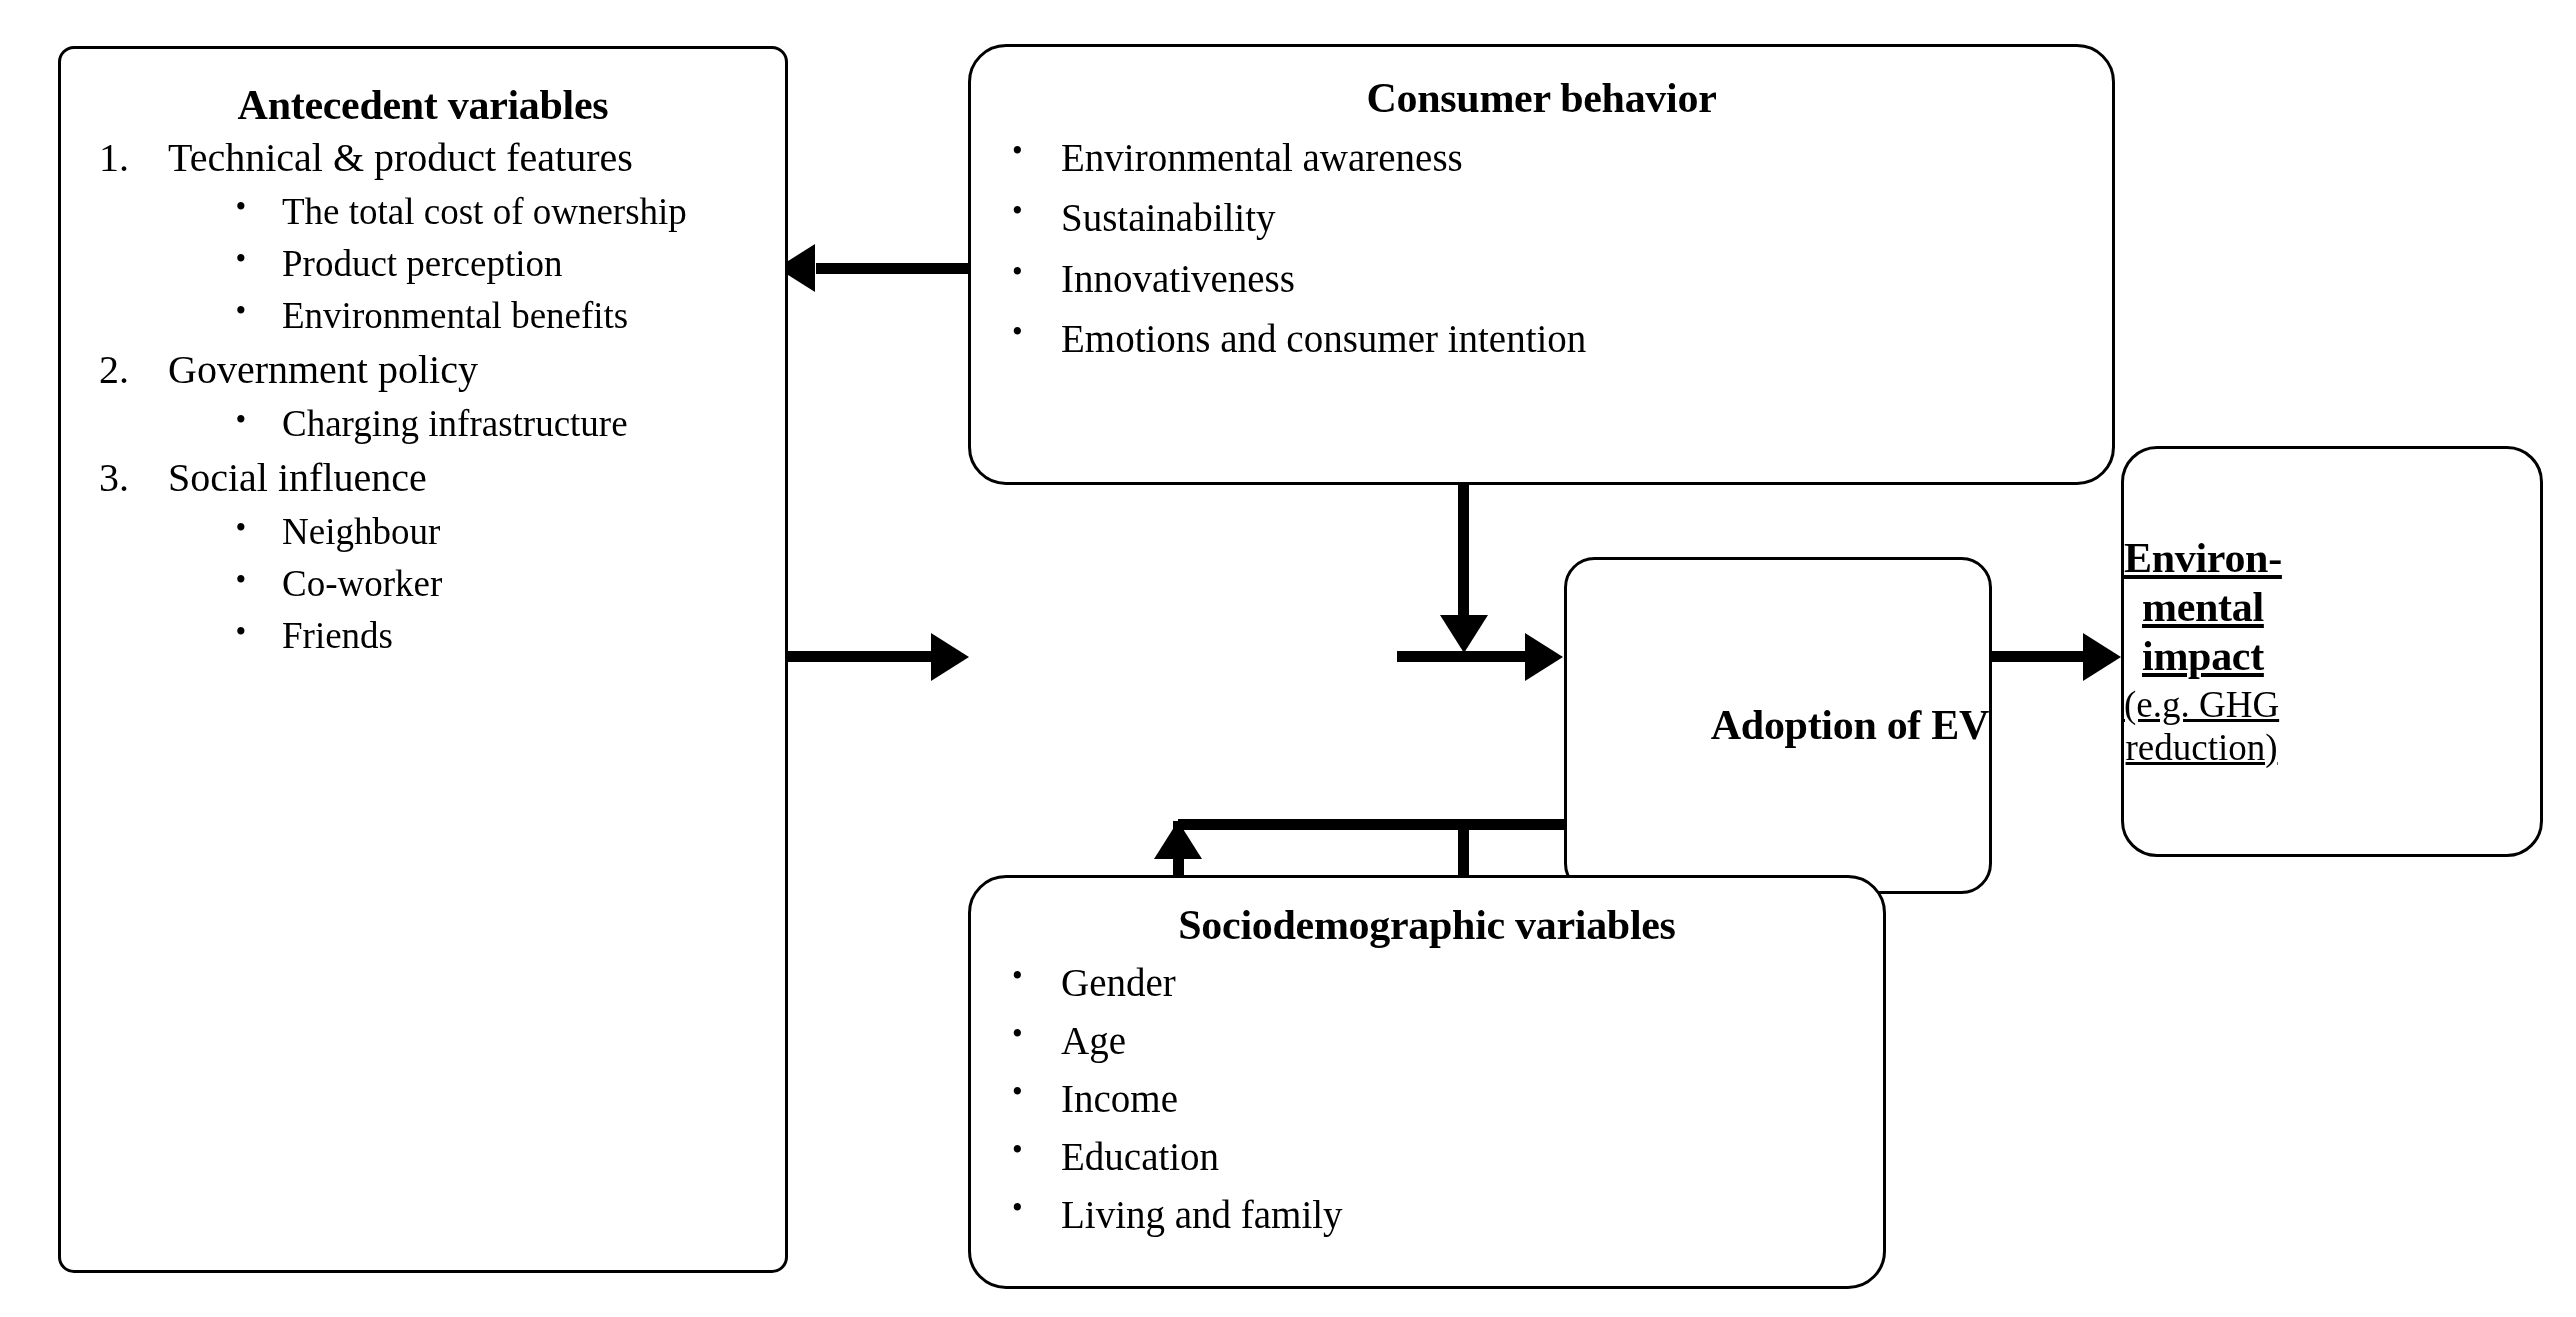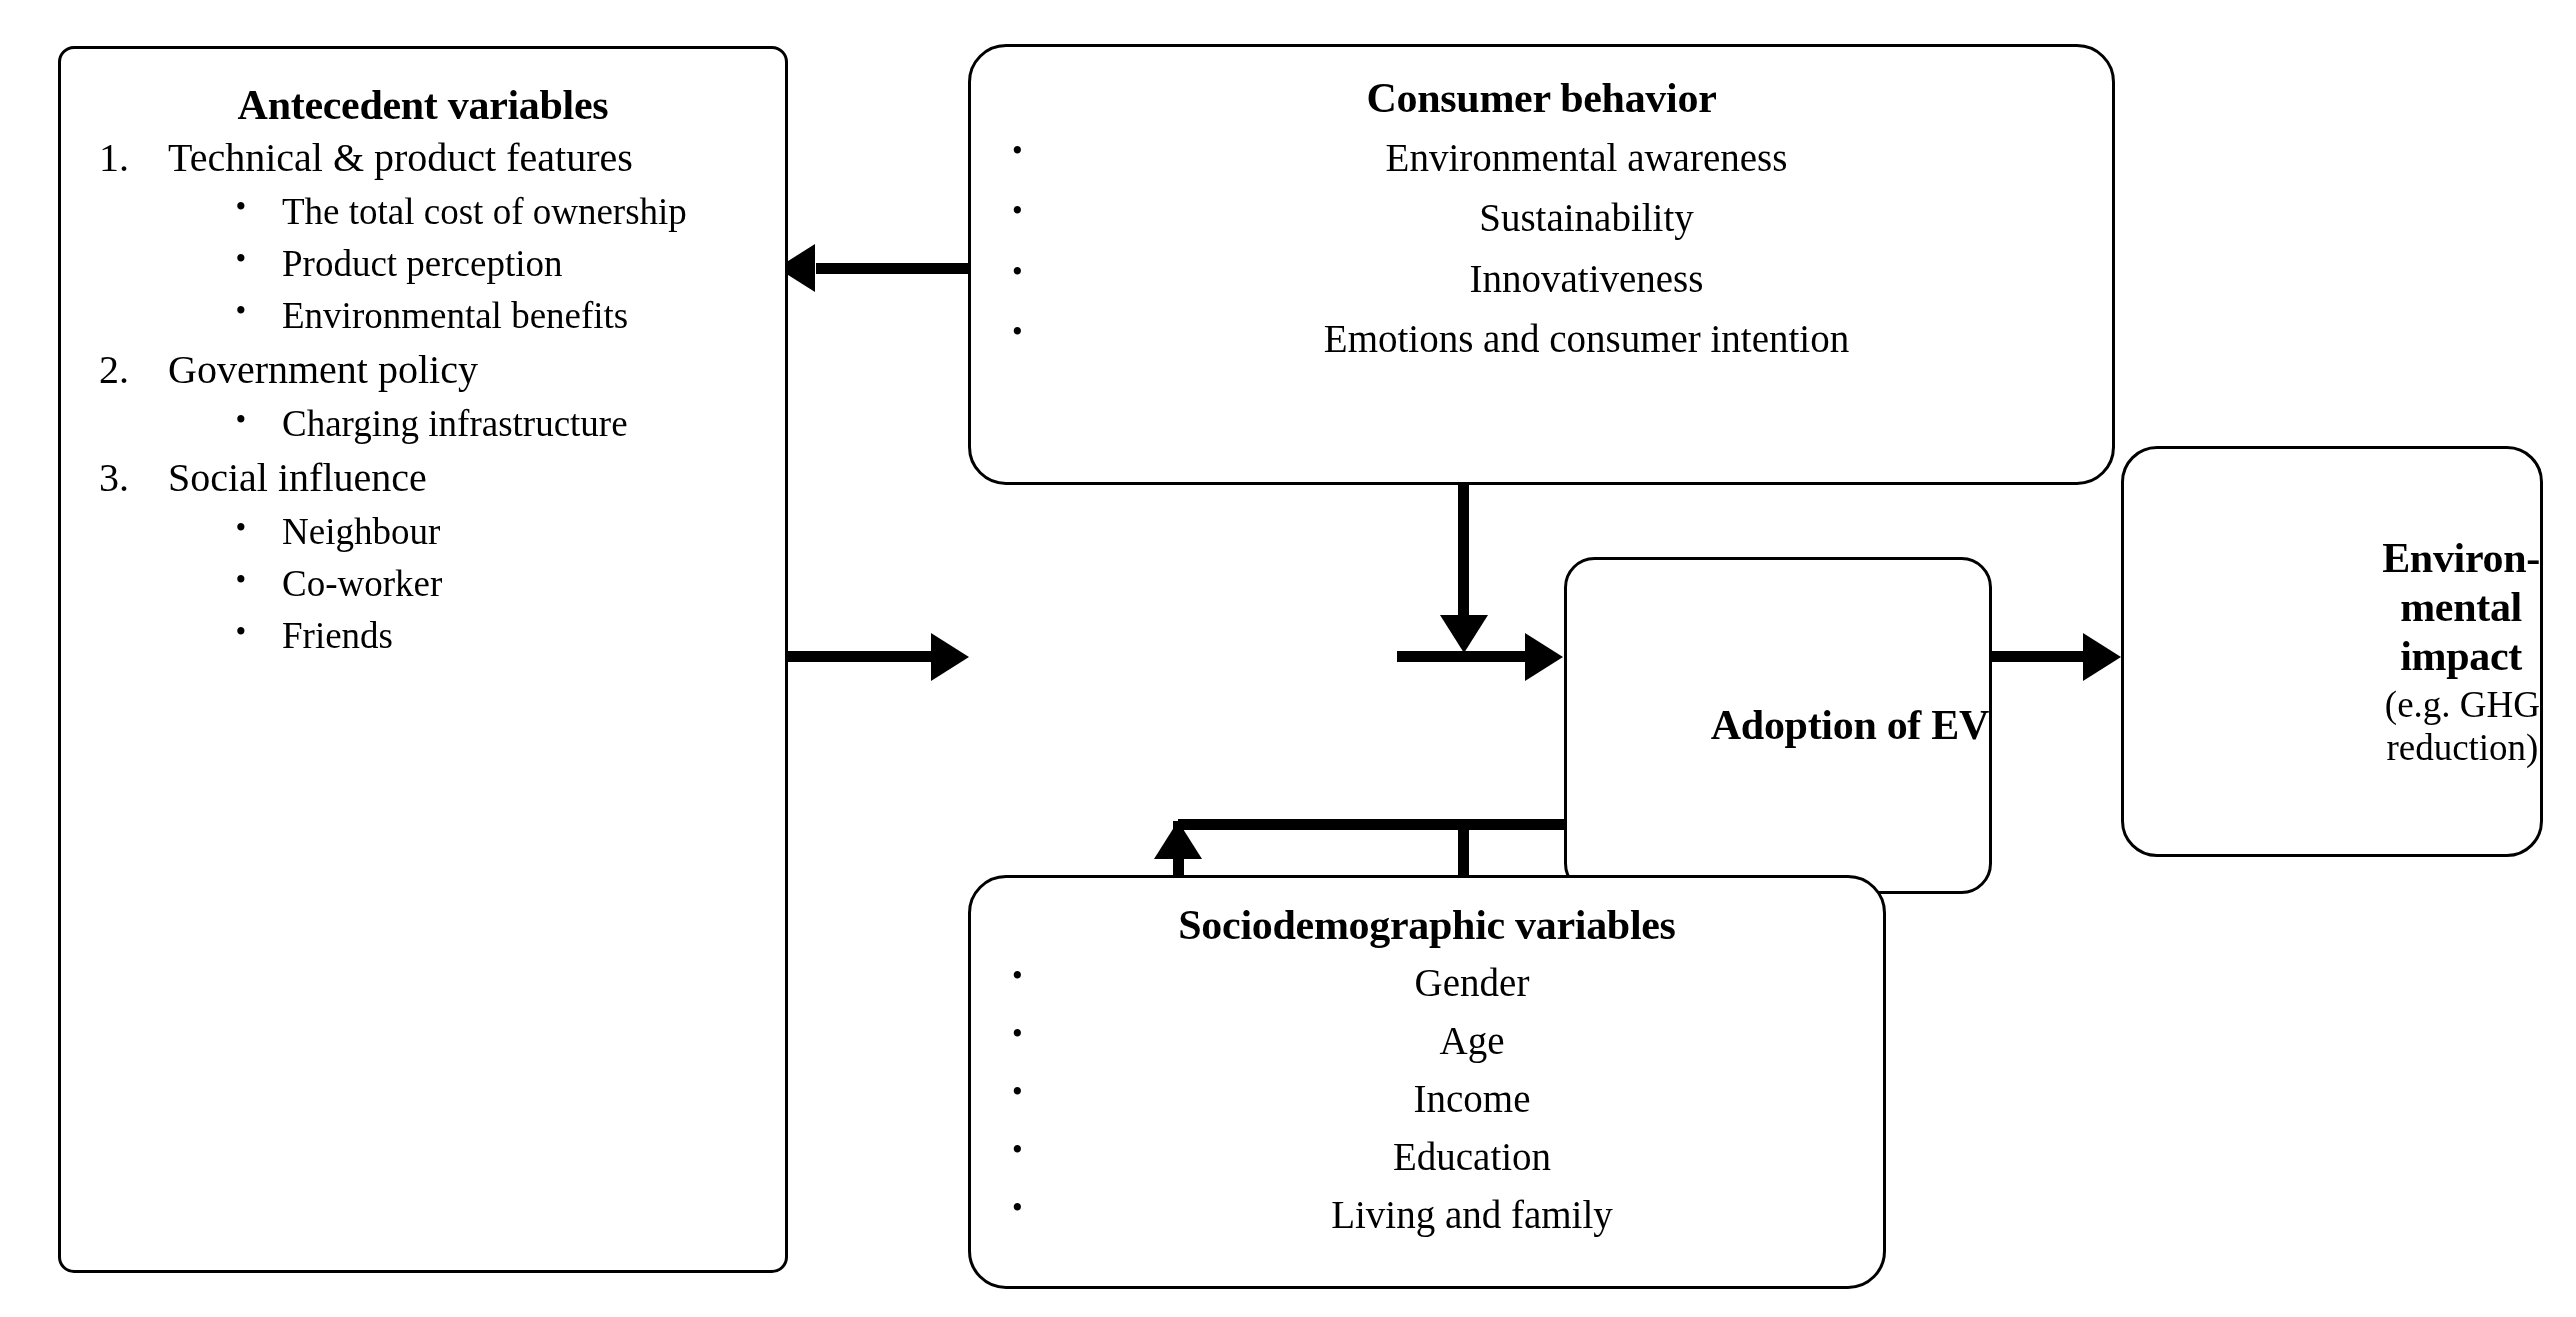--- a/index.html
+++ b/index.html
@@ -104,21 +104,20 @@
     list-style: none;
     margin: 0;
     padding: 0 0 0 29px;
     font-size: 39px;
     line-height: 1.28;
   }
   ul.flat > li {
     position: relative;
     padding-left: 61px;
     margin: 0 0 10.6px 0;
-    text-align: center;
   }
   ul.flat > li::before {
     content: "\2022";
     position: absolute;
     left: 12px;
     top: -4px;
     font-size: 30.5px;
     line-height: 1.45;
   }
 
@@ -150,22 +149,23 @@
 
   
   #box-impact {
     left: 2121px;
     top: 446px;
     width: 422px;
     height: 411px;
     border-radius: 36px;
     display: flex;
     flex-direction: column;
-    align-items: flex-end;
+    align-items: flex-start;
     justify-content: center;
+    text-decoration: underline;
   }
   #box-impact .node-title {
     font-size: 42px;
     line-height: 1.16;
   }
   #box-impact .sub-note {
     font-size: 37px;
     text-align: center;
     line-height: 1.14;
     margin-top: 4px;

